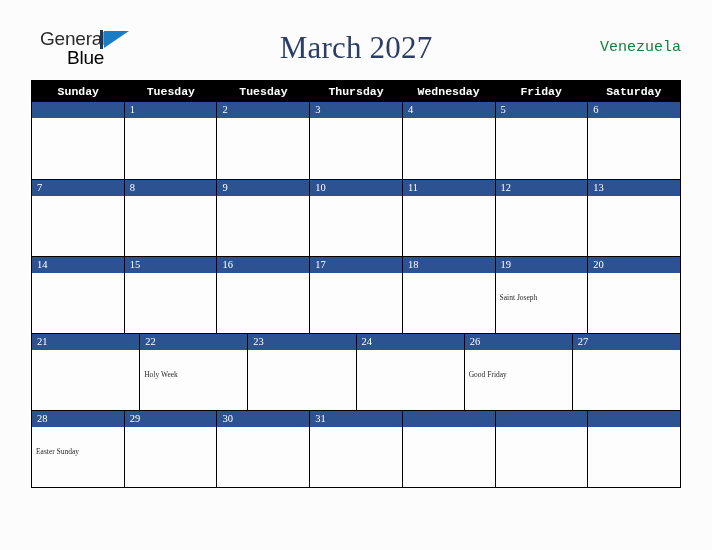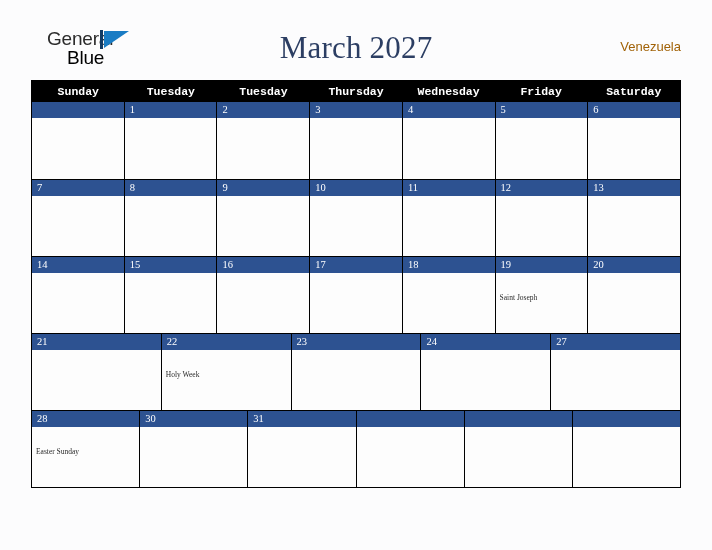--- a/index.html
+++ b/index.html
@@ -31,21 +31,21 @@
 
   .logo {
     position: absolute;
     left: 31px;
     top: 6px;
     width: 130px;
     height: 46px;
   }
   .logo-general {
     position: absolute;
-    left: 16px;
+    left: 9px;
     top: 0;
     font-family: "Liberation Sans", sans-serif;
     font-size: 19px;
     color: #2b2b2b;
     letter-spacing: -0.2px;
     line-height: 22px;
   }
   .logo-blue {
     position: absolute;
     left: 36px;
@@ -90,23 +90,23 @@
     font-family: "Liberation Serif", serif;
     font-size: 31px;
     color: #2c3e63;
     letter-spacing: 0.2px;
   }
 
   .country {
     position: absolute;
     right: 31px;
     top: 17px;
-    font-family: Liberation Sans, sans-serif;
-    font-size: 13px;
-    color: #a16207;
+    font-family: Liberation Mono, monospace;
+    font-size: 15px;
+    color: #15803d;
   }
 
   
   .calendar {
     position: absolute;
     left: 31px;
     top: 80px;
     width: 650px;
     border: 1px solid #000;
     box-sizing: border-box;
@@ -311,32 +311,42 @@
           </div>
           <div class="day-cell">
             <div class="day-num-bar">23</div>
             <div class="events"></div>
           </div>
           <div class="day-cell">
             <div class="day-num-bar">24</div>
             <div class="events"></div>
           </div>
           <div class="day-cell">
+            <div class="day-num-bar">26</div>
+            <div class="events">
+              <div class="event">Good Friday</div>
+            </div>
+          </div>
+          <div class="day-cell">
             <div class="day-num-bar">27</div>
             <div class="events"></div>
           </div>
         </div>
         <div class="week-row">
           <div class="day-cell">
             <div class="day-num-bar">28</div>
             <div class="events">
               <div class="event">Easter Sunday</div>
             </div>
           </div>
           <div class="day-cell">
+            <div class="day-num-bar">29</div>
+            <div class="events"></div>
+          </div>
+          <div class="day-cell">
             <div class="day-num-bar">30</div>
             <div class="events"></div>
           </div>
           <div class="day-cell">
             <div class="day-num-bar">31</div>
             <div class="events"></div>
           </div>
           <div class="day-cell">
             <div class="day-num-bar"></div>
             <div class="events"></div>

